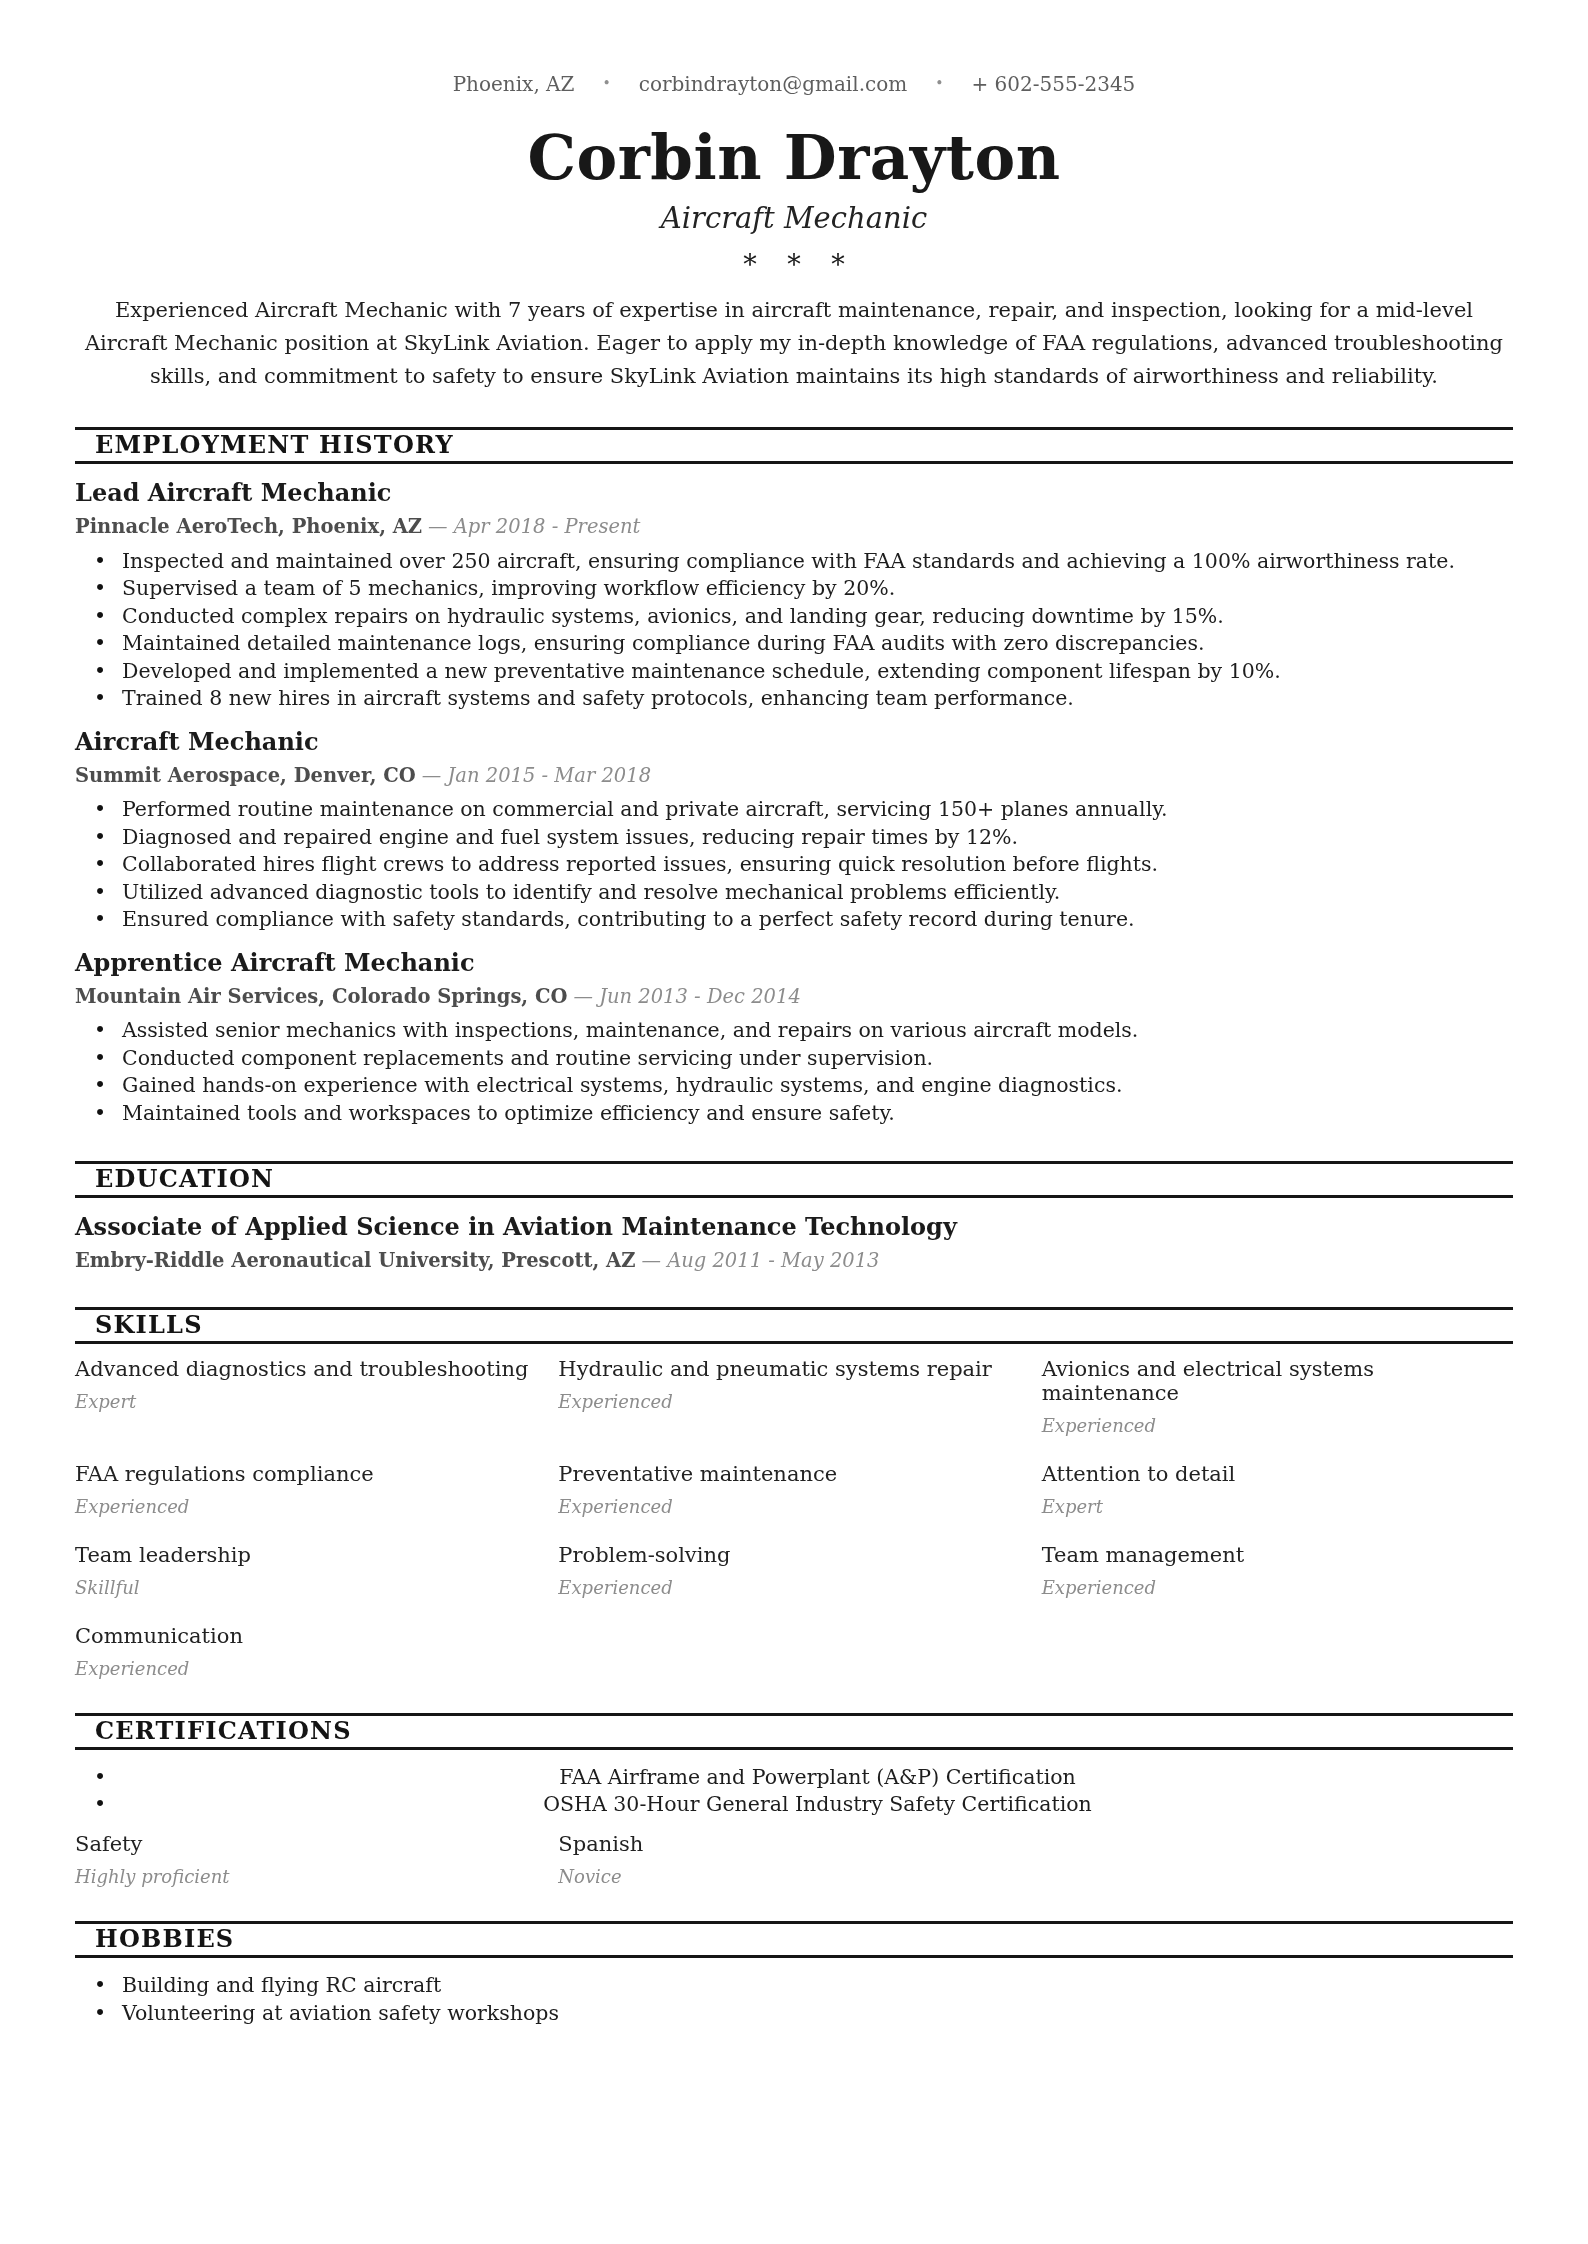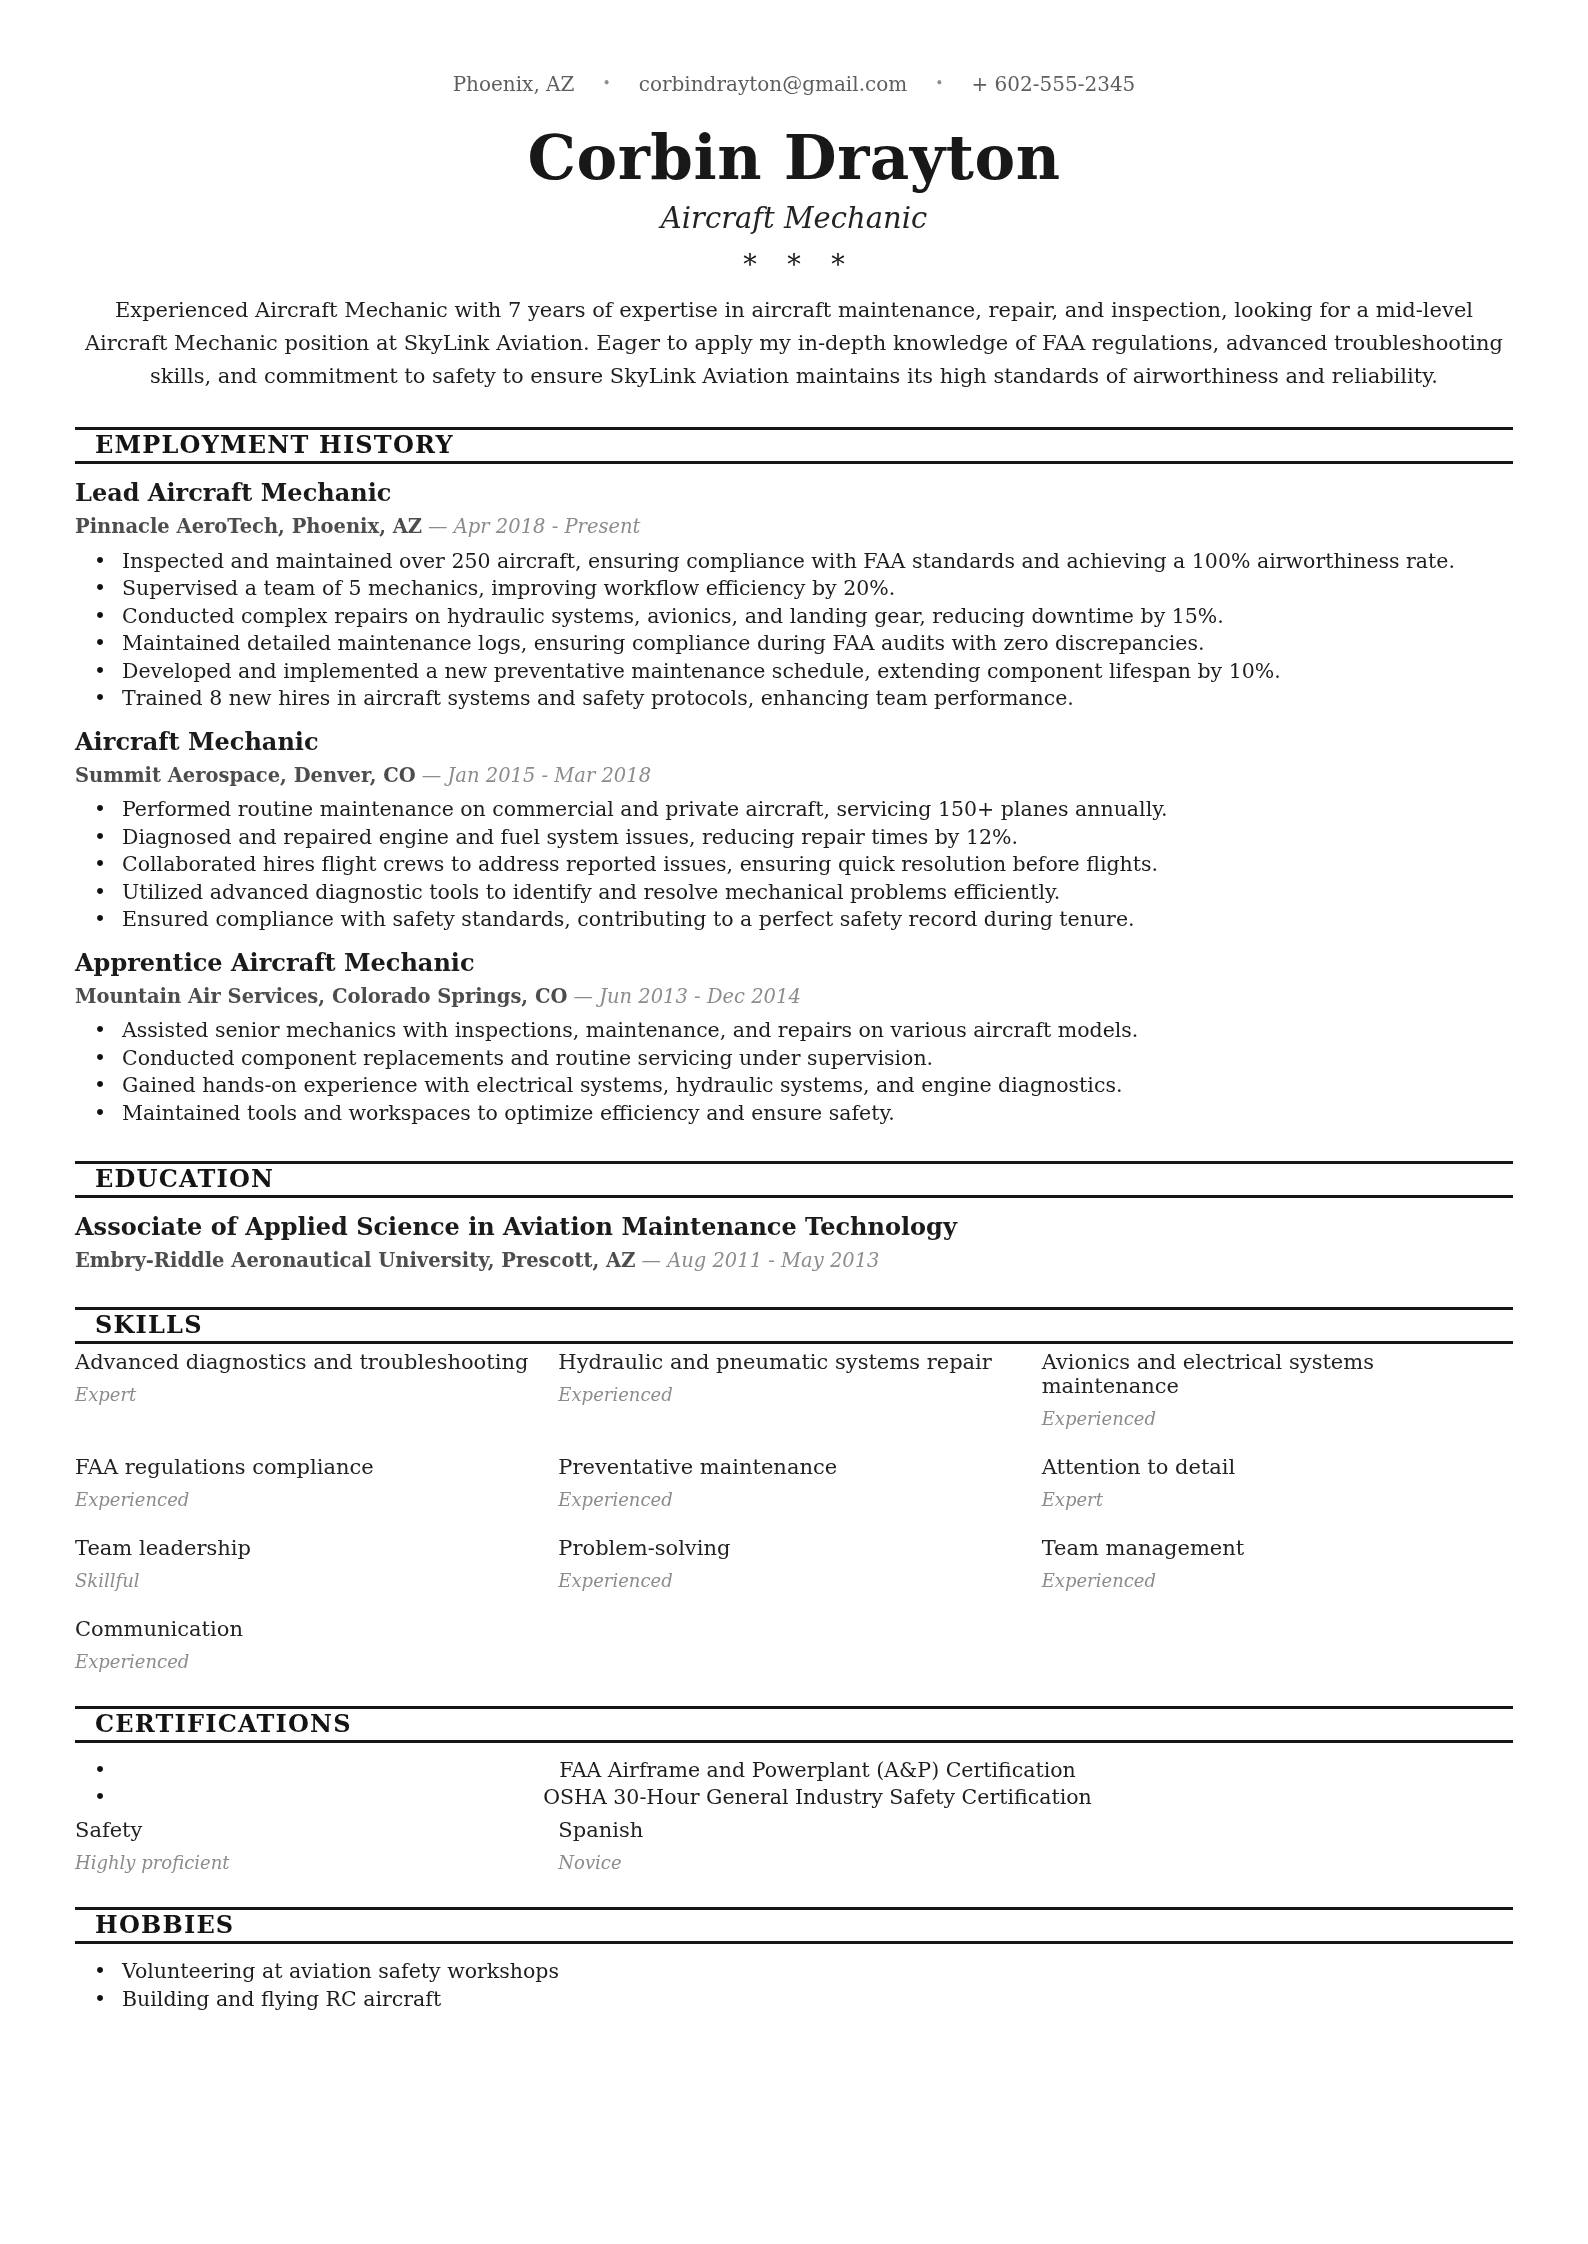--- a/index.html
+++ b/index.html
@@ -24,21 +24,21 @@
   
   .job-title{margin:14px 0 0;font-size:24px;font-weight:700;color:#1b1b1b;}
   .meta{margin-top:8px;font-size:19.5px;line-height:1.2;}
   .meta .org{font-weight:700;color:#4d4d4d;}
   .meta .dates{font-style:italic;color:#8c8c8c;margin-left:6px;}
   
   .bullets{list-style:none;margin:9px 0 0;padding:0;}
   .bullets li{position:relative;padding-left:47px;font-size:20.5px;line-height:27.5px;color:#1d1d1d;}
   .bullets li::before{content:"\2022";position:absolute;left:19px;top:0;color:#111;}
   
-  .grid{display:grid;grid-template-columns:1fr 1fr 1fr;column-gap:12px;row-gap:26px;margin-top:6px;}
+  .grid{display:grid;grid-template-columns:1fr 1fr 1fr;column-gap:12px;row-gap:26px;margin-top:13px;}
   .item-name{font-size:21px;color:#222;}
   .item-level{margin-top:10px;font-size:18px;font-style:italic;color:#8c8c8c;}
 </style>
 </head>
 <body>
 
 <div class="page">
 
   <div class="contact">
     <span>Phoenix, AZ</span><span class="dot">•</span><span>corbindrayton@gmail.com</span><span class="dot">•</span><span>+ 602-555-2345</span>
@@ -166,18 +166,18 @@
           <div class="item-name">Spanish</div>
           <div class="item-level">Novice</div>
         </div>
       <div></div>
     </div>
   </section>
 
   <section>
     <h2 class="sec">HOBBIES</h2>
     <ul class="bullets" style="margin-top:14px;">
+      <li>Building and flying RC aircraft</li>
       <li>Volunteering at aviation safety workshops</li>
-      <li>Building and flying RC aircraft</li>
     </ul>
   </section>
 
 </div>
 
 </body></html>

